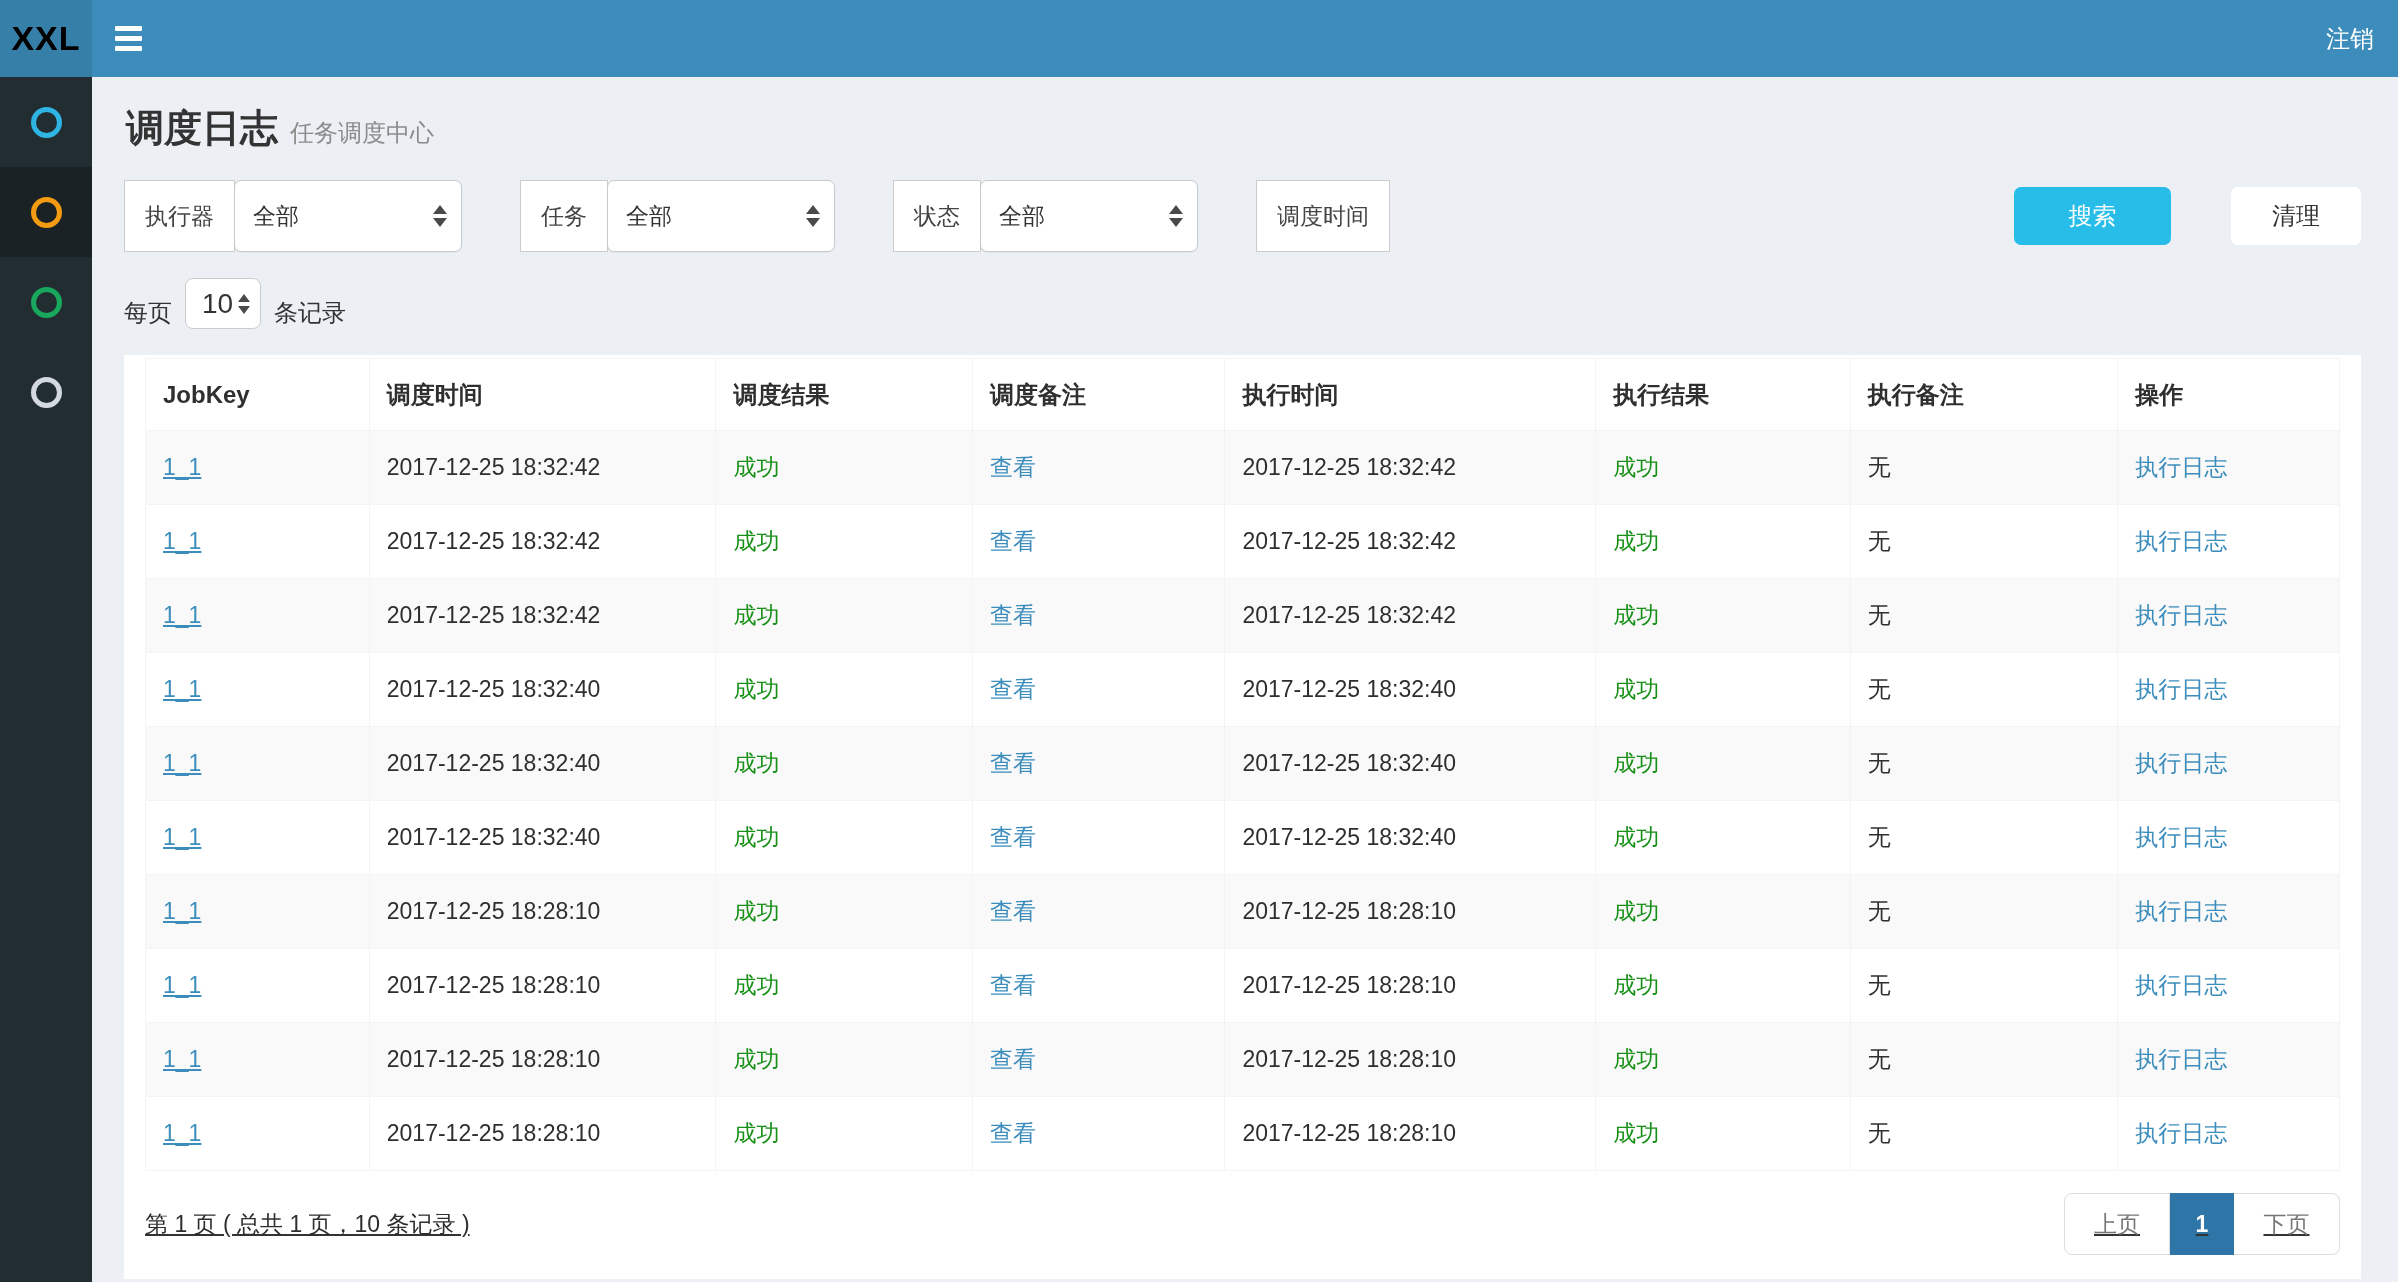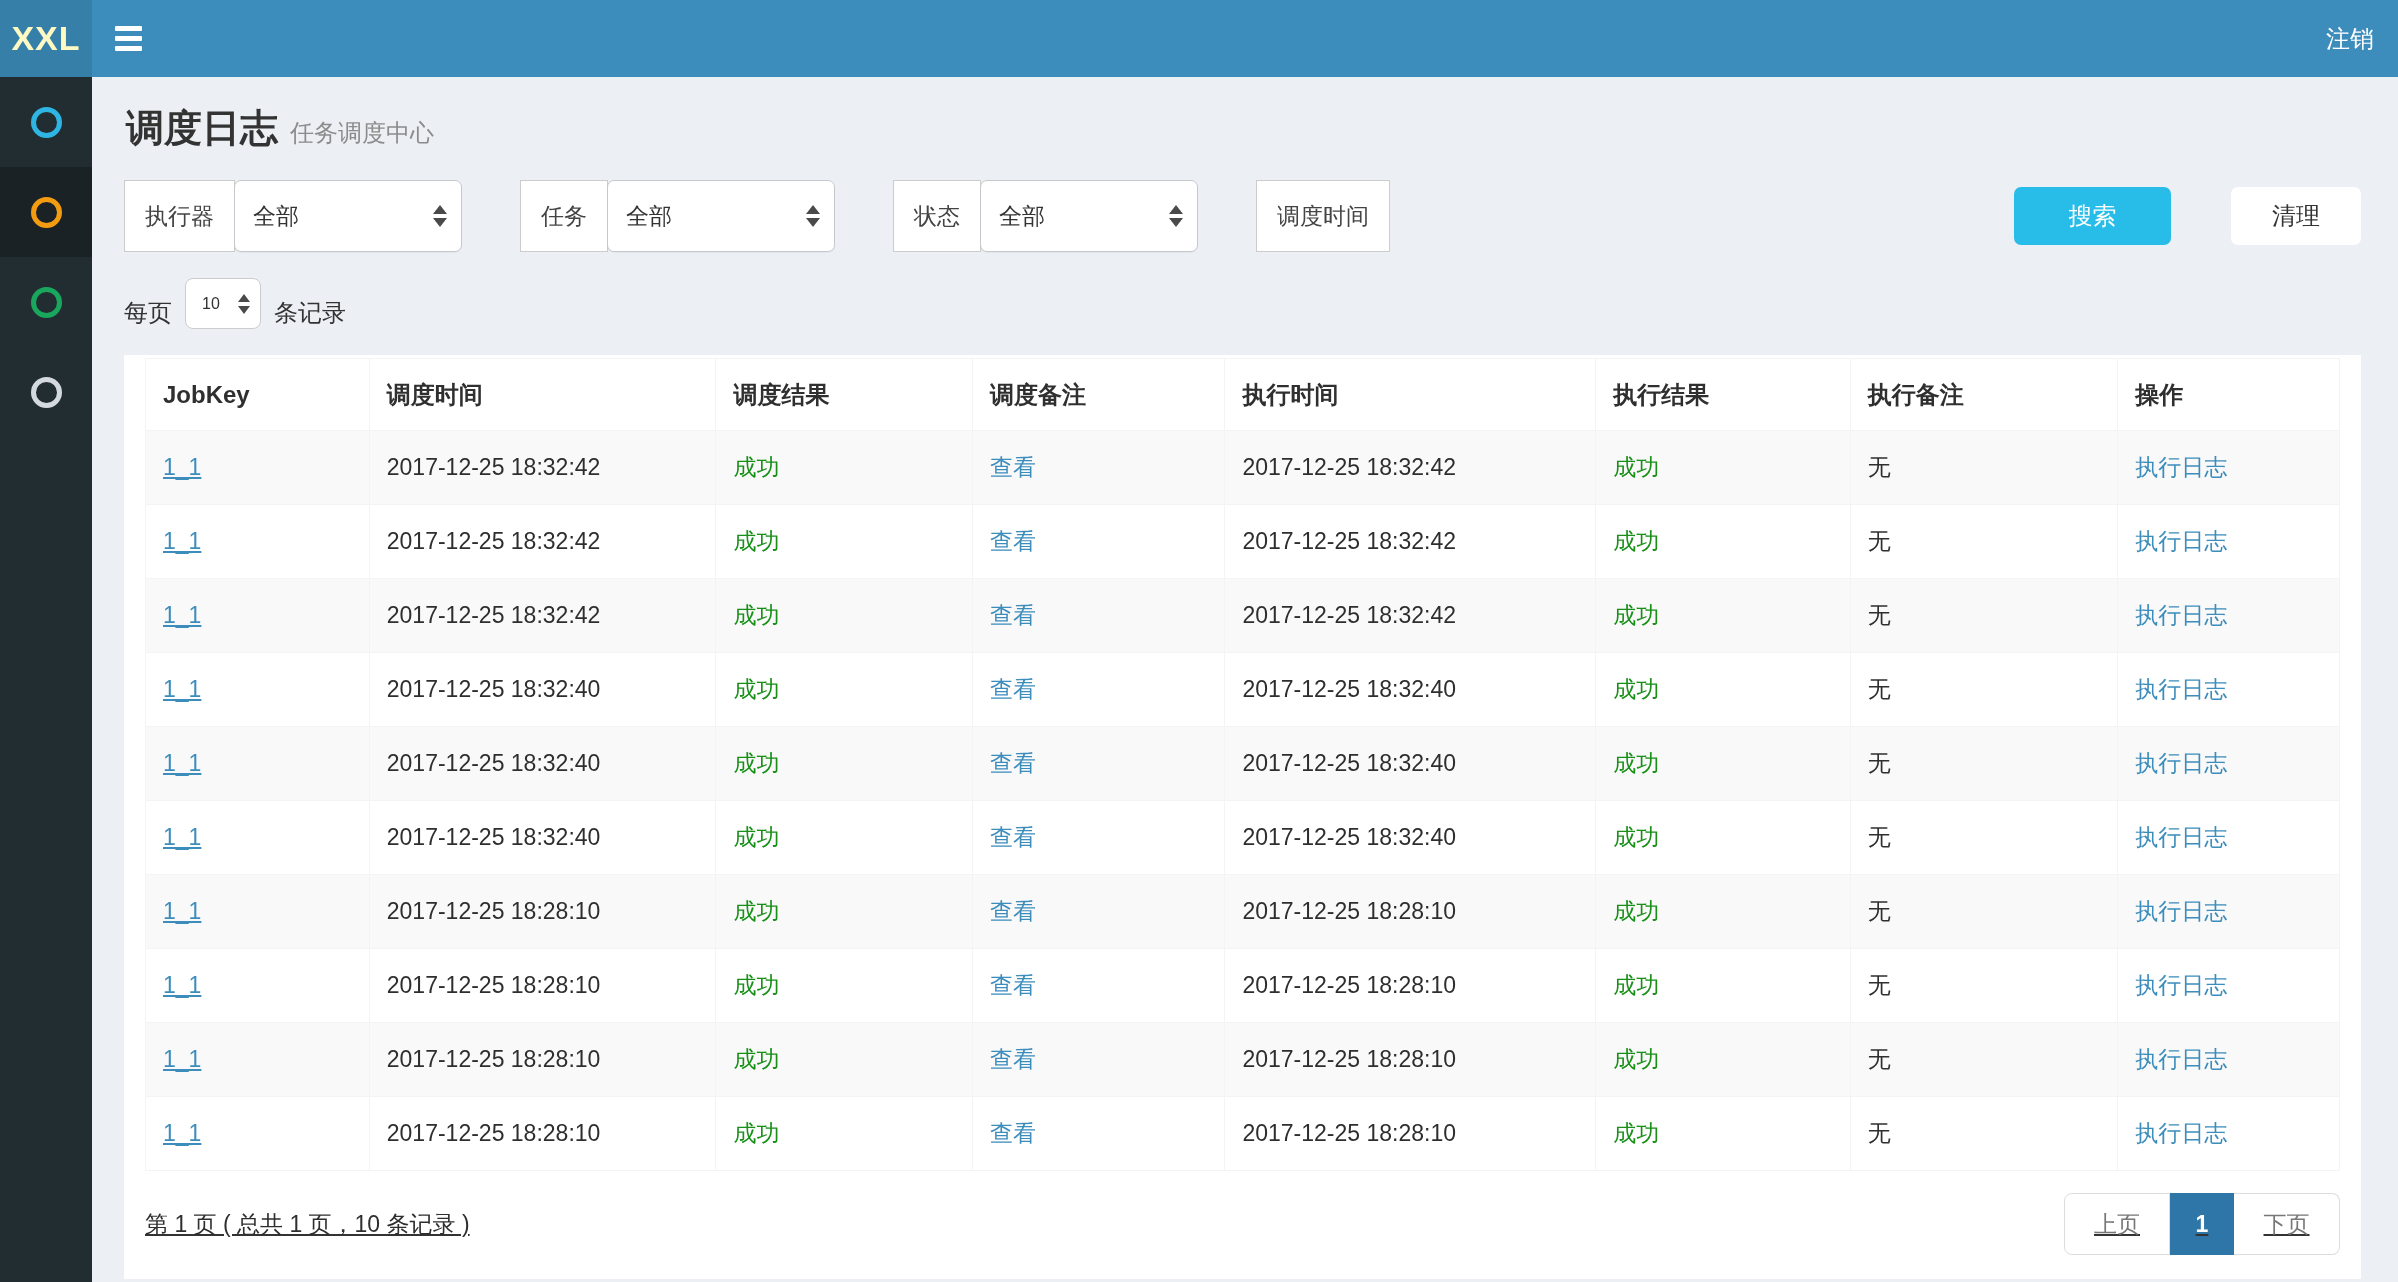--- a/index.html
+++ b/index.html
@@ -10,21 +10,21 @@
     overflow: hidden;
     color: #333;
   }
 
   
   .navbar {
     position: fixed; top: 0; left: 0; right: 0; height: 77px;
     background: #3c8dbc; display: flex; align-items: stretch; z-index: 20;
   }
   .logo {
-    width: 92px; background: #367fa9; color: #fef9c3;
+    width: 92px; background: #367fa9; color: #000000;
     font-size: 34px; font-weight: bold; letter-spacing: 1px;
     display: flex; align-items: center; justify-content: center;
   }
   .hamburger {
     width: 72px; display: flex; flex-direction: column;
     align-items: center; justify-content: center; gap: 5px; cursor: pointer;
   }
   .hamburger .bar { width: 27px; height: 5px; background: #fff; border-radius: 1px; }
   .logout {
     margin-left: auto; display: flex; align-items: center;
@@ -82,21 +82,21 @@
          font-family: inherit; }
   .btn-search { width: 157px; background: #28bde9; color: #fff; }
   .btn-clear  { width: 130px; background: #fff; color: #333; }
 
   
   .perpage { display: flex; align-items: flex-end; margin-top: 26px; font-size: 24px; color: #333; }
   .perpage .select-small {
     width: 76px; height: 51px; background: #fff; border: 1px solid #ccc;
     border-radius: 8px; margin: 0 13px; padding: 0 10px 0 16px;
     display: flex; align-items: center; justify-content: space-between;
-    font-size: 16px; cursor: pointer;
+    font-size: 28px; cursor: pointer;
   }
   .perpage .stepper .up   { border-left-width: 6px; border-right-width: 6px; border-bottom-width: 8px; }
   .perpage .stepper .down { border-left-width: 6px; border-right-width: 6px; border-top-width: 8px; }
 
   
   .panel { background: #fff; margin-top: 26px; padding: 3px 21px 24px; min-height: 905px; }
 
   table { width: 100%; border-collapse: collapse; table-layout: fixed; }
   th, td {
     border: 1px solid #f4f4f4; text-align: left;

